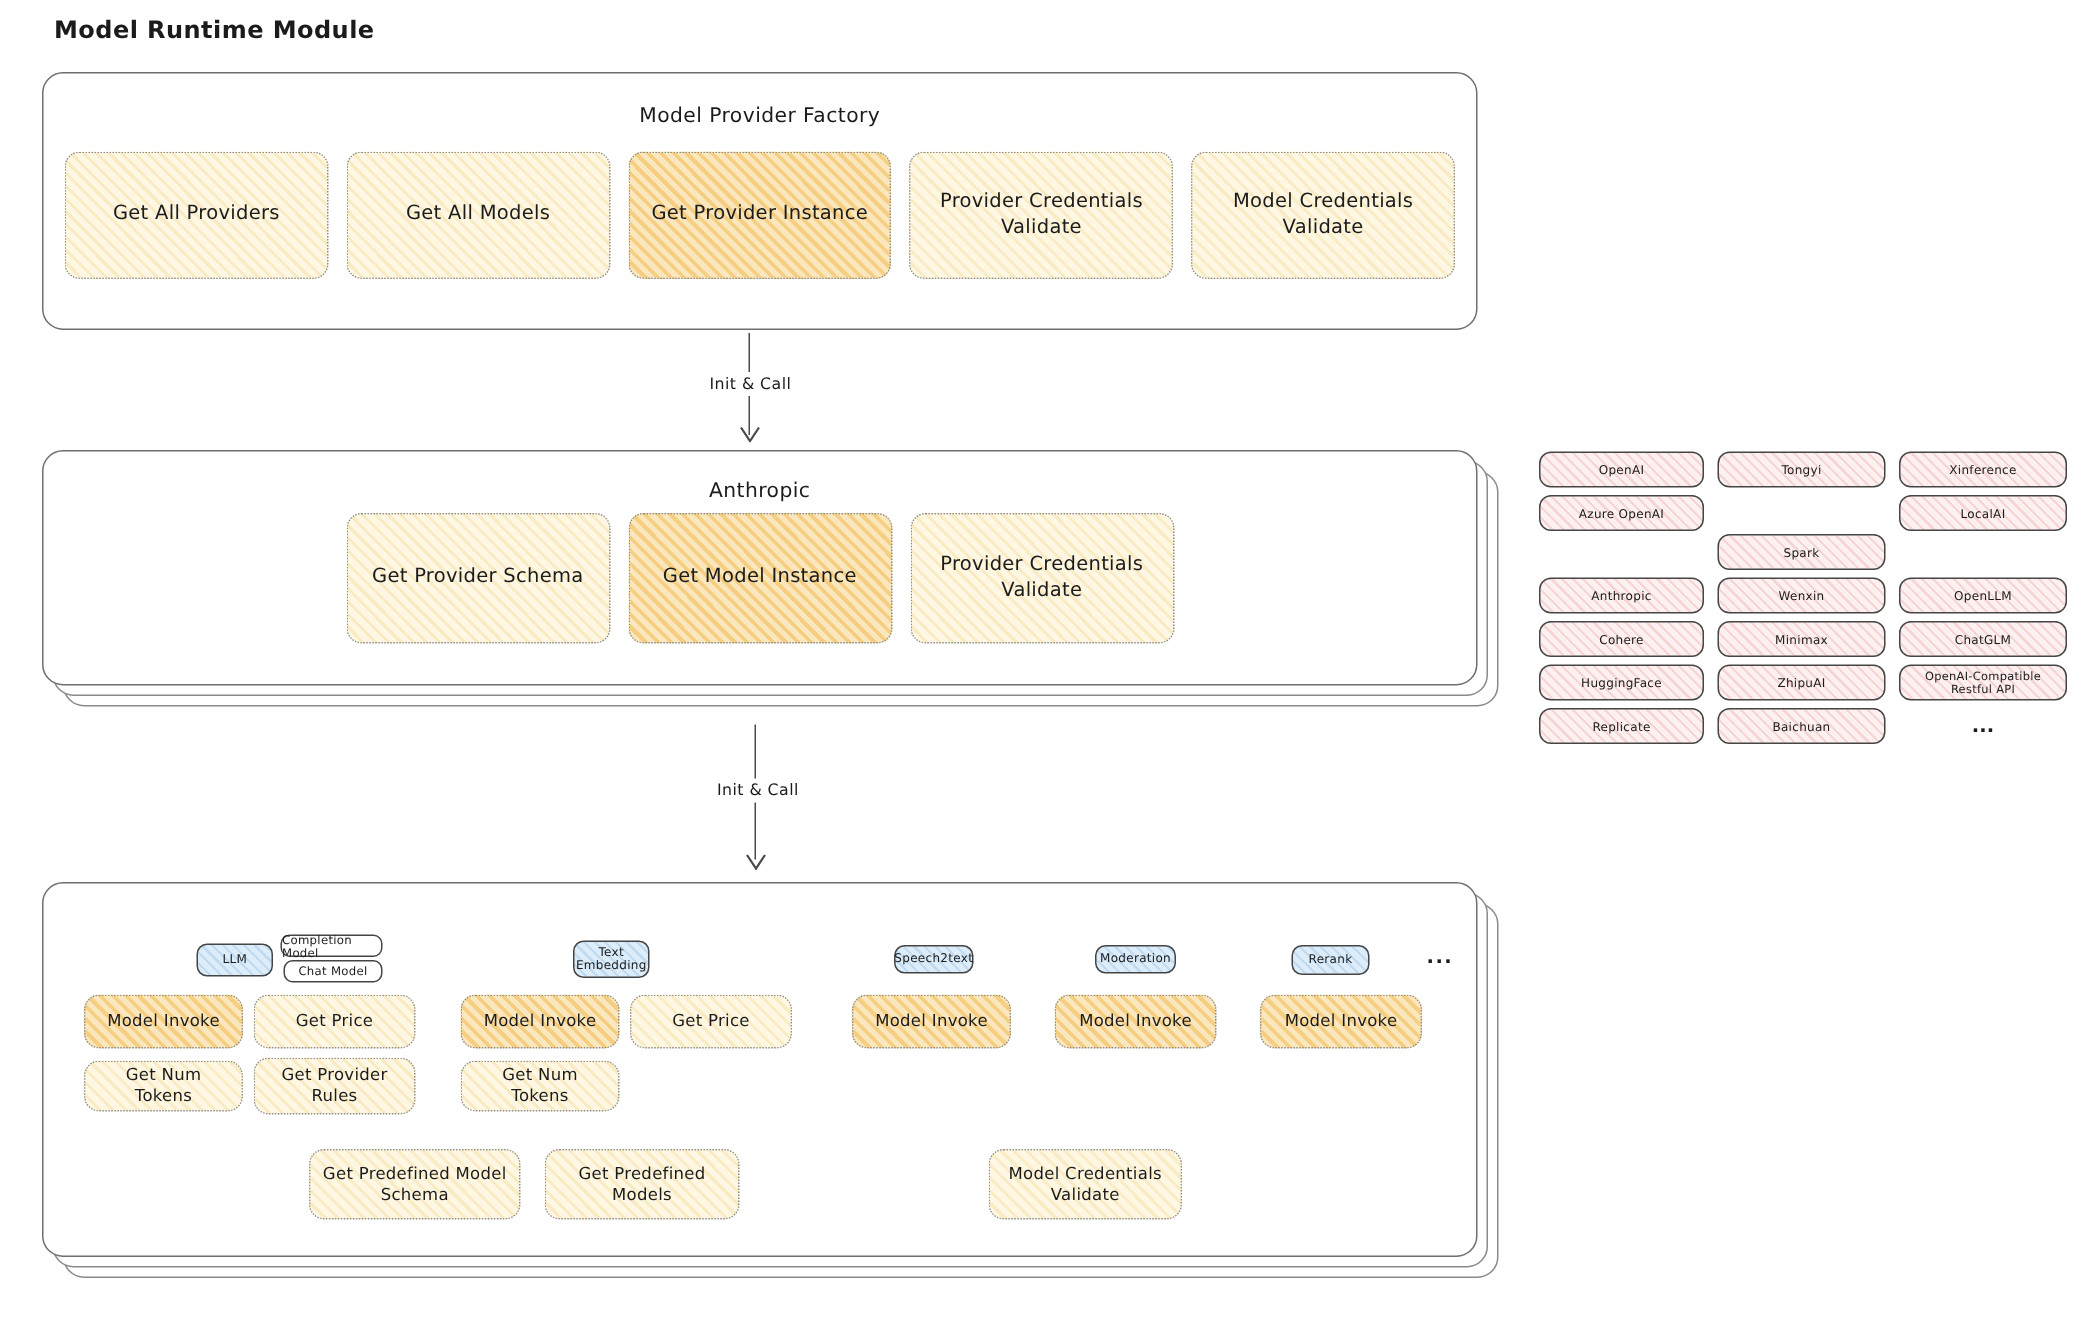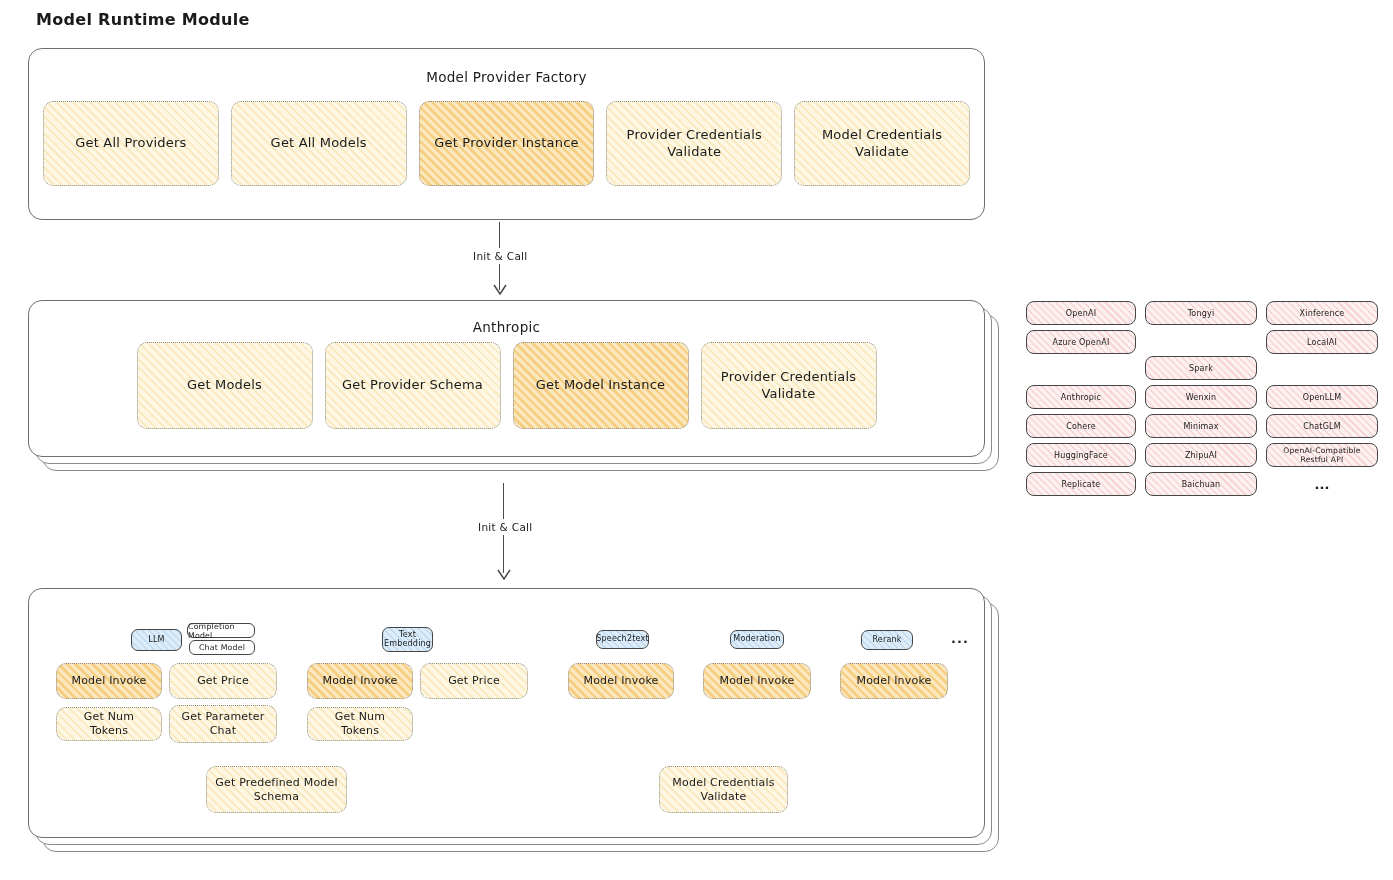--- a/index.html
+++ b/index.html
@@ -80,21 +80,20 @@
 <svg class="abs" style="left:493px; top:284px;" width="14" height="11">
   <path d="M1 1 L7 10 L13 1" stroke="#4a4a4a" stroke-width="1.5" fill="none"></path>
 </svg>
 <div class="abs arrow-label" style="left:468px; top:248px;">Init &amp; Call</div>
 
 <div class="abs stack-layer" style="left:42px; top:314px; width:957px; height:157px;"></div>
 <div class="abs stack-layer" style="left:35px; top:307px; width:957px; height:157px;"></div>
 <div class="abs container" style="left:28px; top:300px; width:957px; height:157px;">
   <div class="container-title" style="margin-top:18px;">Anthropic</div>
   <div class="row-flex" style="margin-top:7px; padding:0 14px;">
-    <div class="mbox" style="width:176px; height:87px;">Get Models</div>
     <div class="mbox" style="width:176px; height:87px;">Get Provider Schema</div>
     <div class="mbox hl" style="width:176px; height:87px;">Get Model Instance</div>
     <div class="mbox" style="width:176px; height:87px;">Provider Credentials Validate</div>
   </div>
 </div>
 
 <div class="abs" style="left:1026px; top:301px; width:352px; display:grid; grid-template-columns:110px 112px 112px; column-gap:9px; row-gap:5px;">
   <div class="chip" style="height:24px;">OpenAI</div>
   <div class="chip" style="height:24px;">Tongyi</div>
   <div class="chip" style="height:24px;">Xinference</div>
@@ -137,18 +136,19 @@
 
   <div class="abs mbox hl small" style="left:27px;  top:74px; width:106px; height:36px;">Model Invoke</div>
   <div class="abs mbox small" style="left:140px; top:74px; width:108px; height:36px;">Get Price</div>
   <div class="abs mbox hl small" style="left:278px; top:74px; width:106px; height:36px;">Model Invoke</div>
   <div class="abs mbox small" style="left:391px; top:74px; width:108px; height:36px;">Get Price</div>
   <div class="abs mbox hl small" style="left:539px; top:74px; width:106px; height:36px;">Model Invoke</div>
   <div class="abs mbox hl small" style="left:674px; top:74px; width:108px; height:36px;">Model Invoke</div>
   <div class="abs mbox hl small" style="left:811px; top:74px; width:108px; height:36px;">Model Invoke</div>
 
   <div class="abs mbox small" style="left:27px;  top:118px; width:106px; height:34px;">Get Num Tokens</div>
-  <div class="abs mbox small" style="left:140px; top:116px; width:108px; height:38px;">Get Parameter Chat</div>
+  <div class="abs mbox small" style="left:140px; top:116px; width:108px; height:38px;">Get Provider Rules</div>
   <div class="abs mbox small" style="left:278px; top:118px; width:106px; height:34px;">Get Num Tokens</div>
 
   <div class="abs mbox small" style="left:177px; top:177px; width:141px; height:47px;">Get Predefined Model Schema</div>
+  <div class="abs mbox small" style="left:334px; top:177px; width:130px; height:47px;">Get Predefined Models</div>
   <div class="abs mbox small" style="left:630px; top:177px; width:129px; height:47px;">Model Credentials Validate</div>
 </div>
 
 </body></html>

